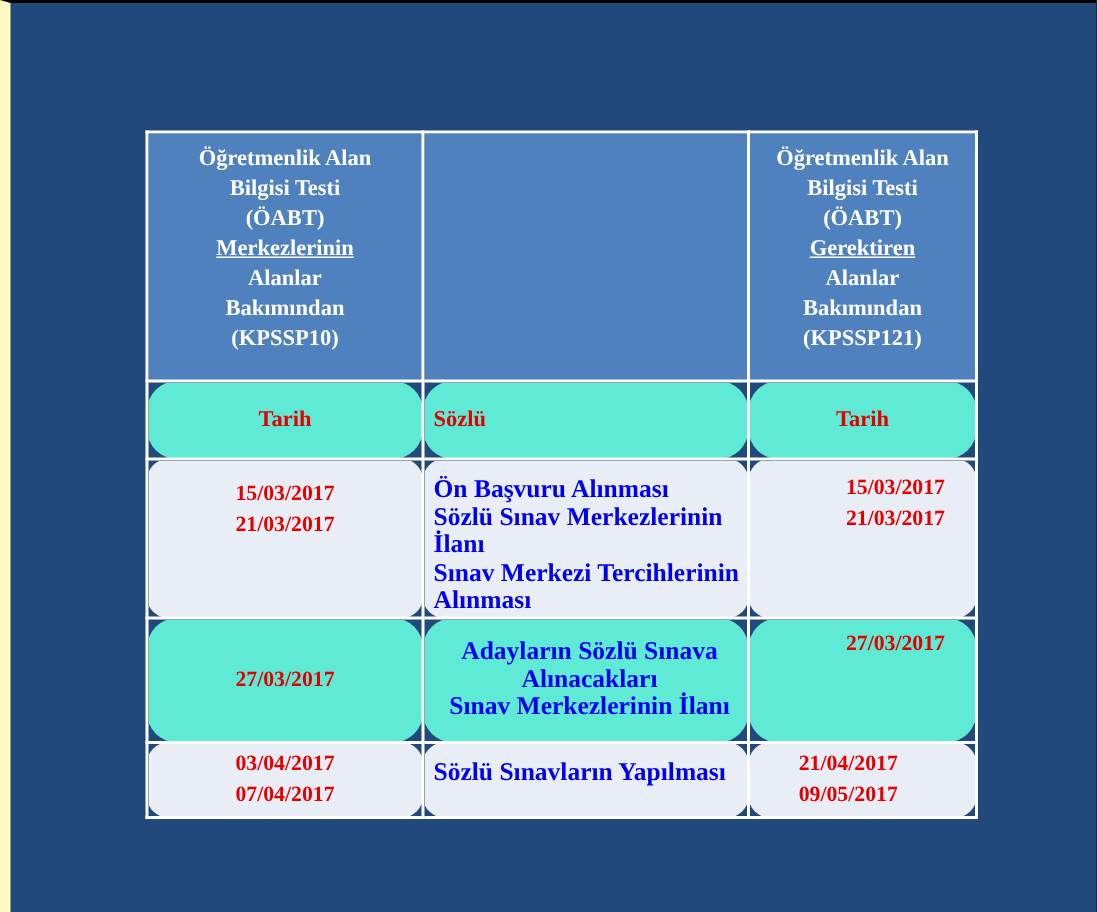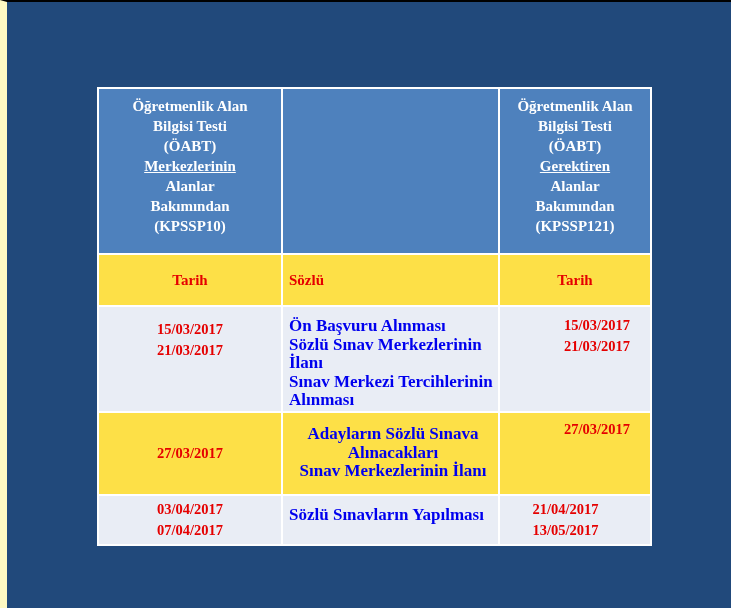--- a/index.html
+++ b/index.html
@@ -15,22 +15,22 @@
   }
   table.schedule td{border:2px solid #FFFFFF;overflow:hidden;}
   .c1{width:184px}.c2{width:217px}.c3{width:152px}
 
   .head-cell{
     background:#4E81BD;color:#FFFFFF;text-align:center;
     font-size:15px;line-height:20px;vertical-align:top;padding-top:7px;
   }
   .u{text-decoration:underline;}
 
-  .band-dark{background:#fde047;}
-  .band-light{background:#E9EDF5;}
+  .band-dark{background:#5eead4;border-radius:20px;}
+  .band-light{background:#E9EDF5;border-radius:14px;}
 
   .red{color:#E50000;}
   .blue{color:#0000EE;}
 
   .sub-cell{font-size:15px;vertical-align:middle;}
   .tc{text-align:center;}
   .tl{text-align:left;padding-left:6px;}
   .tr-al{text-align:right;padding-right:20px;}
 
   .dates{font-size:14.5px;line-height:21px;}
@@ -121,18 +121,18 @@
     <tr style="height:50px">
       <td class="band-light dates red tc vm">
         <div>03/04/2017</div>
         <div>07/04/2017</div>
       </td>
       <td class="band-light islem blue tl vt pt10">
         <div>Sözlü Sınavların Yapılması</div>
       </td>
       <td class="band-light dates red tr-al vm">
         <div>21/04/2017</div>
-        <div>13/05/2017</div>
+        <div>09/05/2017</div>
       </td>
     </tr>
   </tbody>
     </table>
 </div>
 
 </body></html>

